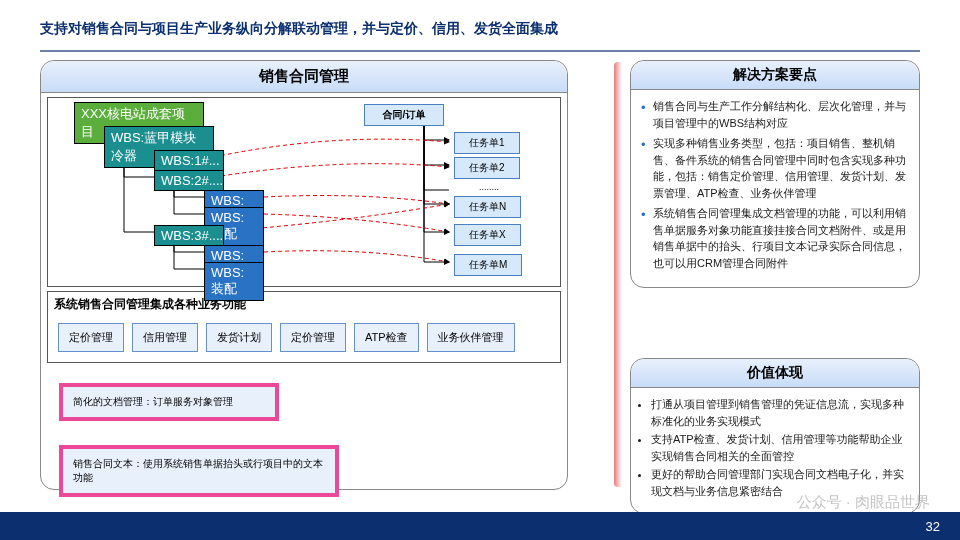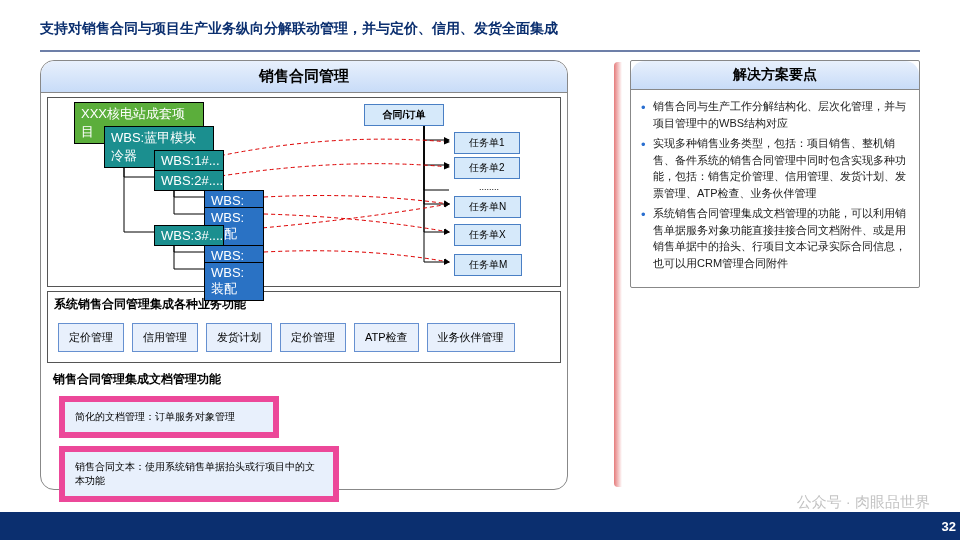--- a/index.html
+++ b/index.html
@@ -13,33 +13,33 @@
 .section-title{font-size:12px;font-weight:bold;margin-bottom:4px}
 .diagram{position:relative;height:180px}
 .wbs{position:absolute;font-size:13px;color:#fff;padding:2px 6px;border:1px solid #000}
 .green{background:#5bae3b}
 .teal{background:#1b8f8f}
 .blue{background:#2a72c4}
 .yellow{background:#fff799;color:#000}
 .task{position:absolute;font-size:10px;background:#d6e9fa;border:1px solid #4a7fc4;padding:3px 14px;text-align:center}
 .fn-row{display:flex;gap:8px;justify-content:flex-start;padding:6px 4px}
 .fn-box{font-size:11px;background:#e8f0fc;border:1px solid #6690d0;padding:6px 10px}
-.doc-box{font-size:10px;background:#e8f0fc;border:6px solid #ec4899;padding:8px 10px;display:inline-block;margin:4px 6px;vertical-align:top}
-.right-panel{position:absolute;top:60px;left:630px;width:290px;border:1px solid #888;border-radius:2px;background:#fff}
+.doc-box{font-size:10px;background:#e8f0fc;border:4px solid #ec4899;padding:8px 10px;display:inline-block;margin:12px 6px;vertical-align:top}
+.right-panel{position:absolute;top:60px;left:630px;width:290px;border:1px solid #888;border-radius:14px;background:#fff}
 .right-title{text-align:center;font-size:14px;font-weight:bold;padding:5px 0;background:linear-gradient(#e8f0fc,#c8dcf8);border-bottom:1px solid #888;border-radius:14px 14px 0 0}
 .right-body{padding:8px 10px 12px 10px}
 .right-body ul{list-style:none}
 .right-body li{font-size:11px;color:#1a1a1a;line-height:1.5;position:relative;padding-left:12px;margin-bottom:4px}
 .right-body li:before{content:"•";color:#2a6fd0;position:absolute;left:0;font-size:13px}
 .value-panel{position:absolute;top:358px;left:630px;width:290px;border:1px solid #888;border-radius:14px;background:#fff}
 .value-body{padding:8px 10px 12px 20px}
 .value-body li{font-size:11px;color:#1a1a1a;line-height:1.5;list-style:disc;margin-bottom:2px}
 .red-bar{position:absolute;top:62px;left:614px;width:8px;height:425px;background:linear-gradient(90deg,#d01010,#fff);border-radius:4px 0 0 4px;opacity:.55}
 .footer{position:absolute;bottom:0;left:0;width:960px;height:28px;background:#0b2f6f}
-.pagenum{position:absolute;bottom:6px;right:4px;color:#fff;font-size:13px;font-weight:bold}
+.pagenum{position:absolute;bottom:6px;right:20px;color:#fff;font-size:13px;font-weight:normal}
 .watermark{position:absolute;bottom:28px;right:30px;font-size:15px;color:#aaa;opacity:.7}
 svg.lines{position:absolute;top:0;left:0;pointer-events:none}
 </style>
 </head>
 <body>
 
 <div class="slide">
 <div class="title">支持对销售合同与项目生产业务纵向分解联动管理，并与定价、信用、发货全面集成</div>
 <div class="divider"></div>
 
@@ -100,36 +100,45 @@
       <div class="fn-box">定价管理</div>
       <div class="fn-box">信用管理</div>
       <div class="fn-box">发货计划</div>
       <div class="fn-box">定价管理</div>
       <div class="fn-box">ATP检查</div>
       <div class="fn-box">业务伙伴管理</div>
     </div>
   </div>
 
   <div class="section" style="border:none">
-    <div class="section-title">销售合同管理集成文档管理功能</div>
     <div class="doc-box" style="width:220px">简化的文档管理：订单服务对象管理</div>
     <div class="doc-box" style="width:280px">销售合同文本：使用系统销售单据抬头或行项目中的文本功能</div>
   </div>
 </div>
 
 <div class="red-bar"></div>
 
 <div class="right-panel">
   <div class="right-title">解决方案要点</div>
   <div class="right-body">
         <ul>
     <li>销售合同与生产工作分解结构化、层次化管理，并与项目管理中的WBS结构对应</li>
     <li>实现多种销售业务类型，包括：项目销售、整机销售、备件系统的销售合同管理中同时包含实现多种功能，包括：销售定价管理、信用管理、发货计划、发票管理、ATP检查、业务伙伴管理</li>
     <li>系统销售合同管理集成文档管理的功能，可以利用销售单据服务对象功能直接挂接合同文档附件、或是用销售单据中的抬头、行项目文本记录实际合同信息，也可以用CRM管理合同附件</li>
   </ul>
       </div>
 </div>
 
+<div class="value-panel">
+  <div class="right-title">价值体现</div>
+  <div class="value-body">
+        <ul>
+    <li>打通从项目管理到销售管理的凭证信息流，实现多种标准化的业务实现模式</li>
+    <li>支持ATP检查、发货计划、信用管理等功能帮助企业实现销售合同相关的全面管控</li>
+    <li>更好的帮助合同管理部门实现合同文档电子化，并实现文档与业务信息紧密结合</li>
+  </ul>
+      </div>
+</div>
 
 <div class="watermark">公众号 · 肉眼品世界</div>
 <div class="footer"></div>
 <div class="pagenum">32</div>
 </div>
 
 </body></html>

